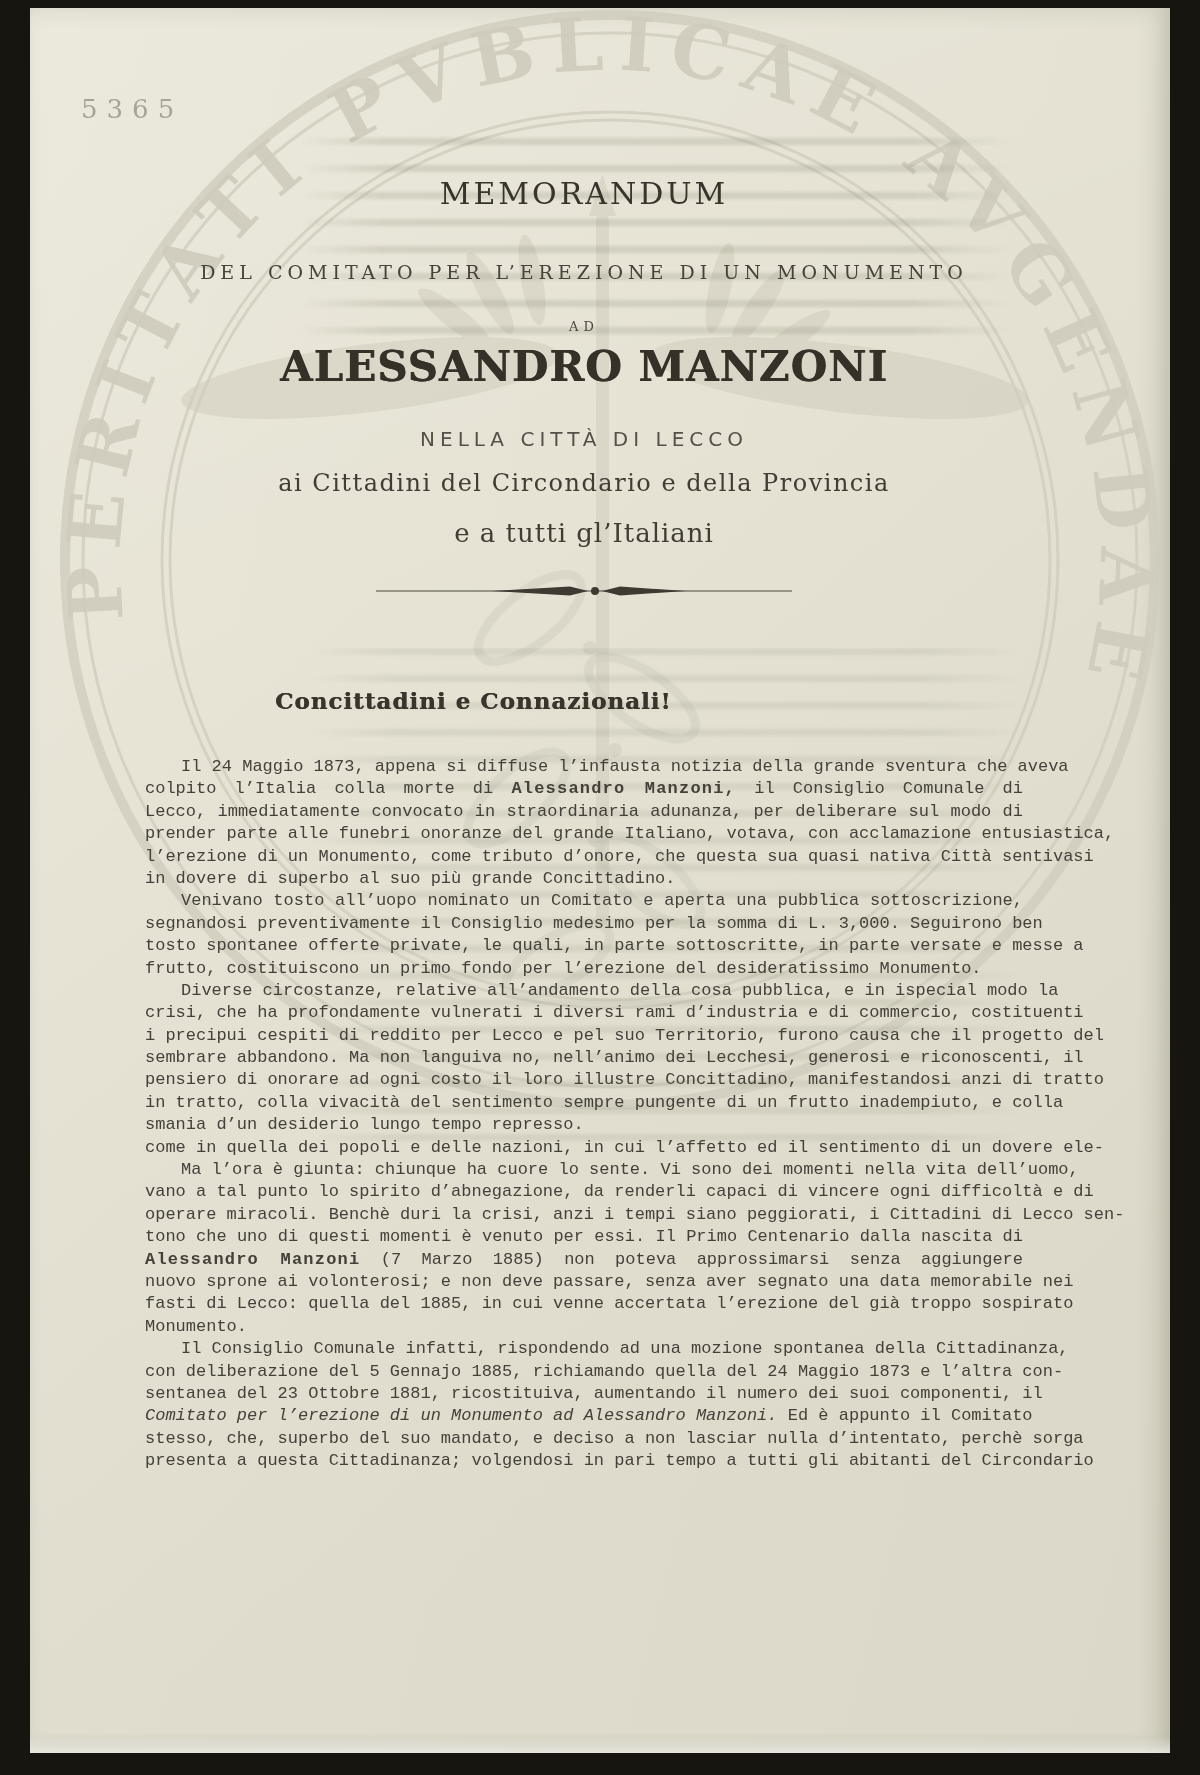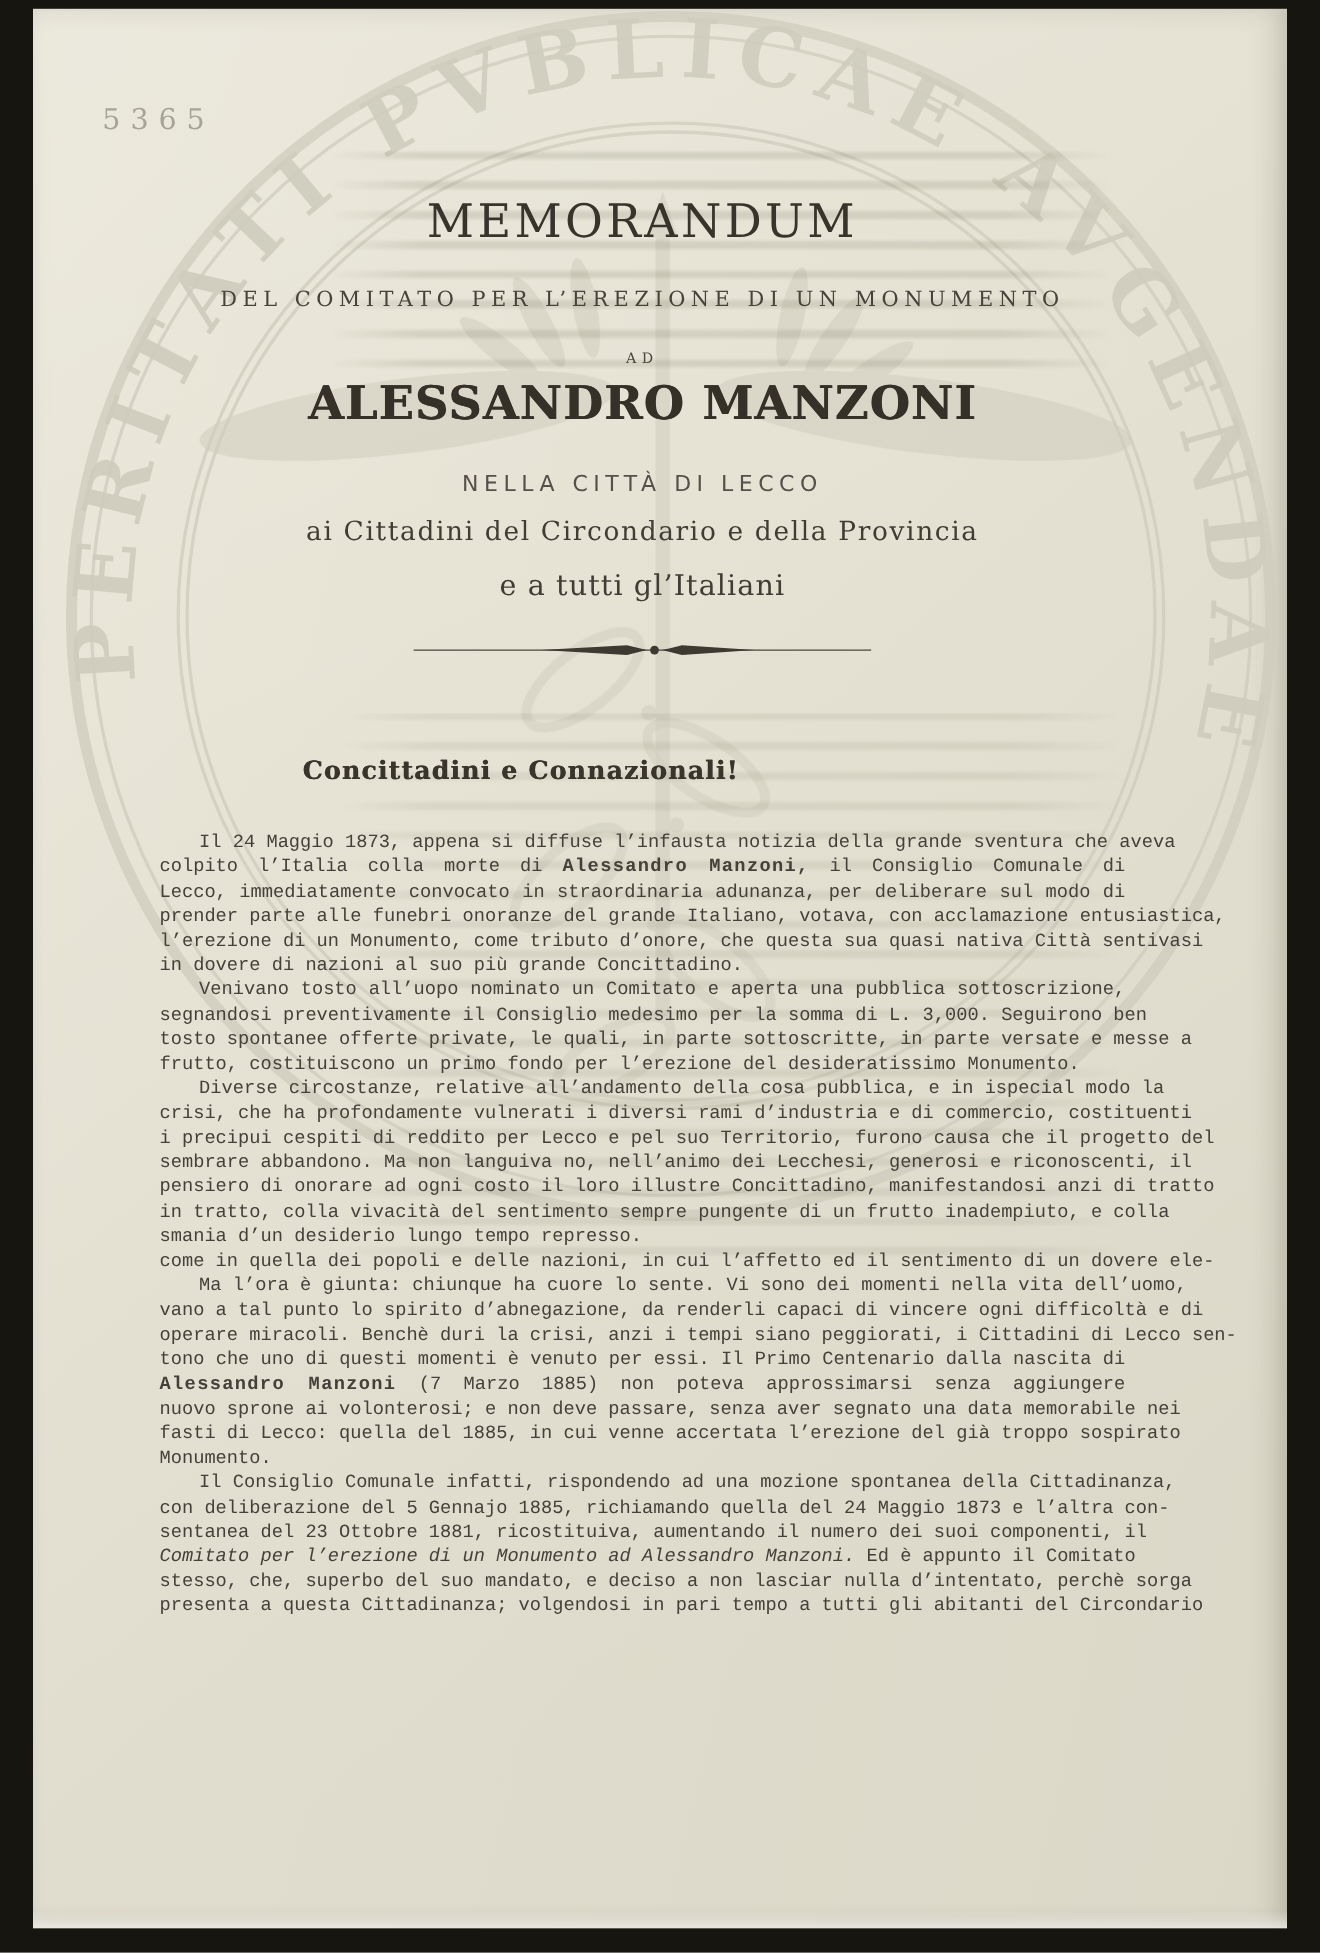--- a/index.html
+++ b/index.html
@@ -35,28 +35,28 @@
   .bleed {
     position: absolute; z-index: 1; filter: blur(1.6px);
     background: repeating-linear-gradient(0deg,
       rgba(0,0,0,0) 0 7px, rgba(122,119,100,.34) 7px 14px, rgba(0,0,0,0) 14px 27px);
     -webkit-mask-image: linear-gradient(90deg, transparent 0, #000 12%, #000 86%, transparent 100%);
             mask-image: linear-gradient(90deg, transparent 0, #000 12%, #000 86%, transparent 100%);
   }
   .bleed-top { left: 270px; top: 128px; width: 710px; height: 205px; opacity: .55; }
   .bleed-mid { left: 280px; top: 640px;  width: 710px; height: 500px; opacity: .35; }
   .stamp {
-    position: absolute; left: 63px; top: 86px; z-index: 2;
+    position: absolute; left: 51px; top: 86px; z-index: 2;
     font-family: "DejaVu Serif", serif; font-size: 26px; letter-spacing: 9px;
     color: var(--stamp_ink, #a6a498); filter: blur(.4px);
   }
   .masthead { position: absolute; left: 115px; top: 0; width: 878px; height: 620px; z-index: 2; }
   .masthead > * { position: absolute; width: 100%; text-align: center; margin: 0; }
   .title {
-    top: 168px; font-size: 42px; font-weight: normal; letter-spacing: 3px;
+    top: 168px; font-size: 30px; font-weight: normal; letter-spacing: 3px;
     color: var(--heading_ink, #38332b);
   }
   .subtitle { top: 253px; font-size: 19px; letter-spacing: 5px; color: #47423a; }
   .ad       { top: 311px; font-size: 13px; letter-spacing: 5px; color: #4c473f; text-align: center; }
   .name     {
     top: 334px; font-size: 42px; font-weight: bold; letter-spacing: 1px;
     color: #353028; text-shadow: .6px 0 0 #353028;
   }
   .location {
     top: 419px; font-family: "DejaVu Sans", sans-serif; font-size: 20px;
@@ -152,21 +152,21 @@
 
     <h2 class="salutation">Concittadini e Connazionali!</h2>
 
     <div class="bodytext">
         <div class="para">
           <div class="line firstline">Il 24 Maggio 1873, appena si diffuse l’infausta notizia della grande sventura che aveva</div>
           <div class="line">colpito l’Italia colla morte di <span class="b">Alessandro Manzoni,</span> il Consiglio Comunale di</div>
           <div class="line">Lecco, immediatamente convocato in straordinaria adunanza, per deliberare sul modo di</div>
           <div class="line">prender parte alle funebri onoranze del grande Italiano, votava, con acclamazione entusiastica,</div>
           <div class="line">l’erezione di un Monumento, come tributo d’onore, che questa sua quasi nativa Città sentivasi</div>
-          <div class="line lastline">in dovere di nazioni al suo più grande Concittadino.</div>
+          <div class="line lastline">in dovere di superbo al suo più grande Concittadino.</div>
         </div>
         <div class="para">
           <div class="line firstline">Venivano tosto all’uopo nominato un Comitato e aperta una pubblica sottoscrizione,</div>
           <div class="line">segnandosi preventivamente il Consiglio medesimo per la somma di L. 3,000. Seguirono ben</div>
           <div class="line">tosto spontanee offerte private, le quali, in parte sottoscritte, in parte versate e messe a</div>
           <div class="line lastline">frutto, costituiscono un primo fondo per l’erezione del desideratissimo Monumento.</div>
         </div>
         <div class="para">
           <div class="line firstline">Diverse circostanze, relative all’andamento della cosa pubblica, e in ispecial modo la</div>
           <div class="line">crisi, che ha profondamente vulnerati i diversi rami d’industria e di commercio, costituenti</div>

